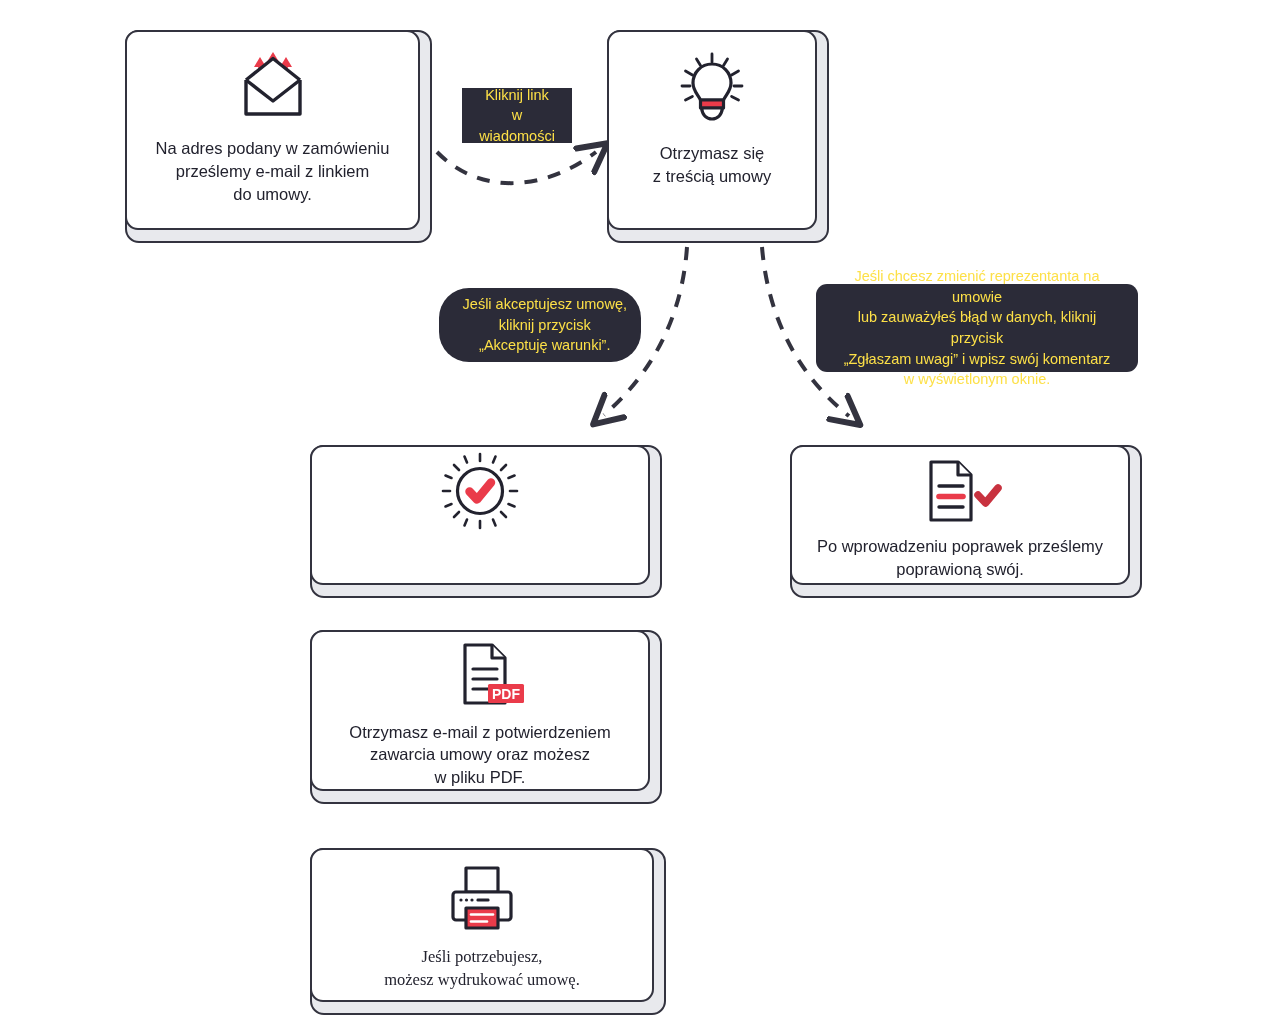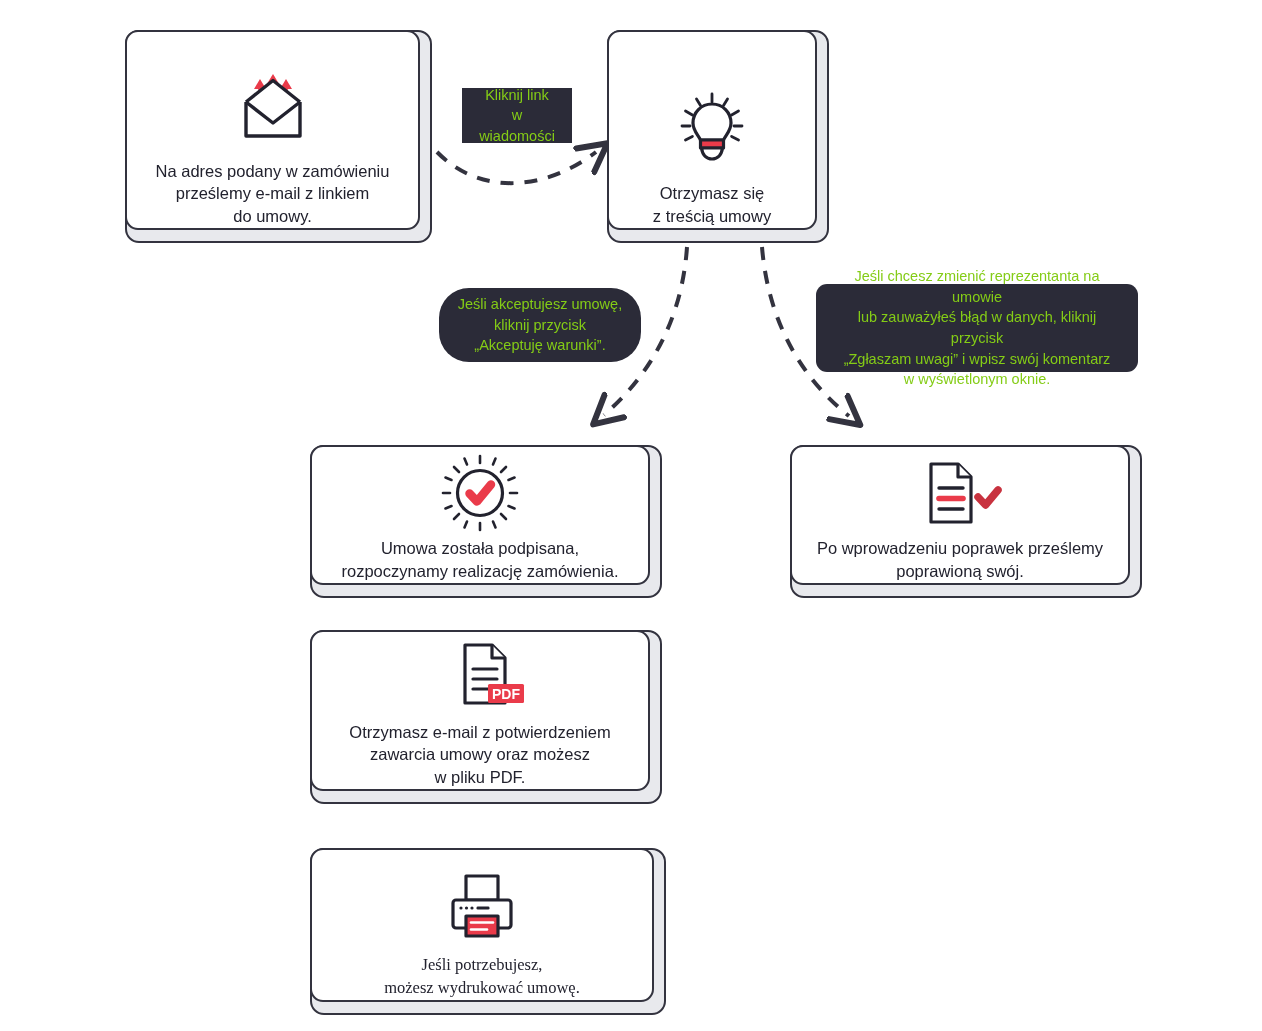--- a/index.html
+++ b/index.html
@@ -26,51 +26,51 @@
     left:-2px; top:-2px;
     width:calc(100% - 8px);
     height:calc(100% - 9px);
     box-sizing:border-box;
     background:#ffffff;
     border:2.5px solid #33333f;
     border-radius:13px;
     display:flex;
     flex-direction:column;
     align-items:center;
-    justify-content:flex-end;
+    justify-content:flex-start;
   }
   .card .icon-wrap{
     display:flex;align-items:center;justify-content:center;
     width:100%;
   }
   .card .card-text{
     width:100%;
     text-align:center;
     font-size:16.5px;
     line-height:1.38;
     color:#22222e;
     white-space:pre-line;
     padding:0 10px;
     box-sizing:border-box;
   }
 
   
   .callout{
     position:absolute;
     background:#2b2b38;
-    color:#84cc16;
+    color:#fde047;
     font-size:14.5px;
     line-height:1.42;
     text-align:center;
     white-space:pre-line;
     padding:9px 14px;
     box-sizing:border-box;
     display:flex;
     align-items:center;
-    justify-content:center;
+    justify-content:flex-end;
   }
 
   
   .arrows{position:absolute;left:0;top:0;width:1262px;height:1031px;pointer-events:none;}
 </style>
 </head>
 <body>
 
 <div id="stage">
 
@@ -162,22 +162,20 @@
             <path d="M67.5,52 L73.5,54.5"></path>
             <path d="M54.5,4.5 L52,10.5"></path>
             <path d="M26,67.5 L23.5,73.5"></path>
             <path d="M73.5,23.5 L67.5,26"></path>
             <path d="M10.5,52 L4.5,54.5"></path>
           </g>
           <circle cx="39" cy="39" r="22.5" fill="#ffffff" stroke="#22222e" stroke-width="3.2"></circle>
           <path d="M28.5,39.5 L36,47.5 L50,30.5" fill="none" stroke="#ea3b4a" stroke-width="8.5" stroke-linecap="round" stroke-linejoin="round"></path>
         </svg>
       </div>
-      <div class="card-text">Umowa została podpisana,
-rozpoczynamy realizację zamówienia.</div>
     </div>
   </div>
 
   <div class="card" style="left:790px;top:445px;width:352px;height:153px;">
     <div class="inner">
       <div class="icon-wrap" style="height:88px;">
         <svg width="86" height="66" viewBox="0 0 86 66">
           <path d="M14,4 L41,4 L54,17 L54,62 L14,62 Z" fill="#ffffff" stroke="#22222e" stroke-width="3.2" stroke-linejoin="round"></path>
           <path d="M41,4 L41,17 L54,17" fill="#ffffff" stroke="#22222e" stroke-width="3.2" stroke-linejoin="round"></path>
           <path d="M22,28 L46,28" stroke="#22222e" stroke-width="3.4" stroke-linecap="round"></path>

